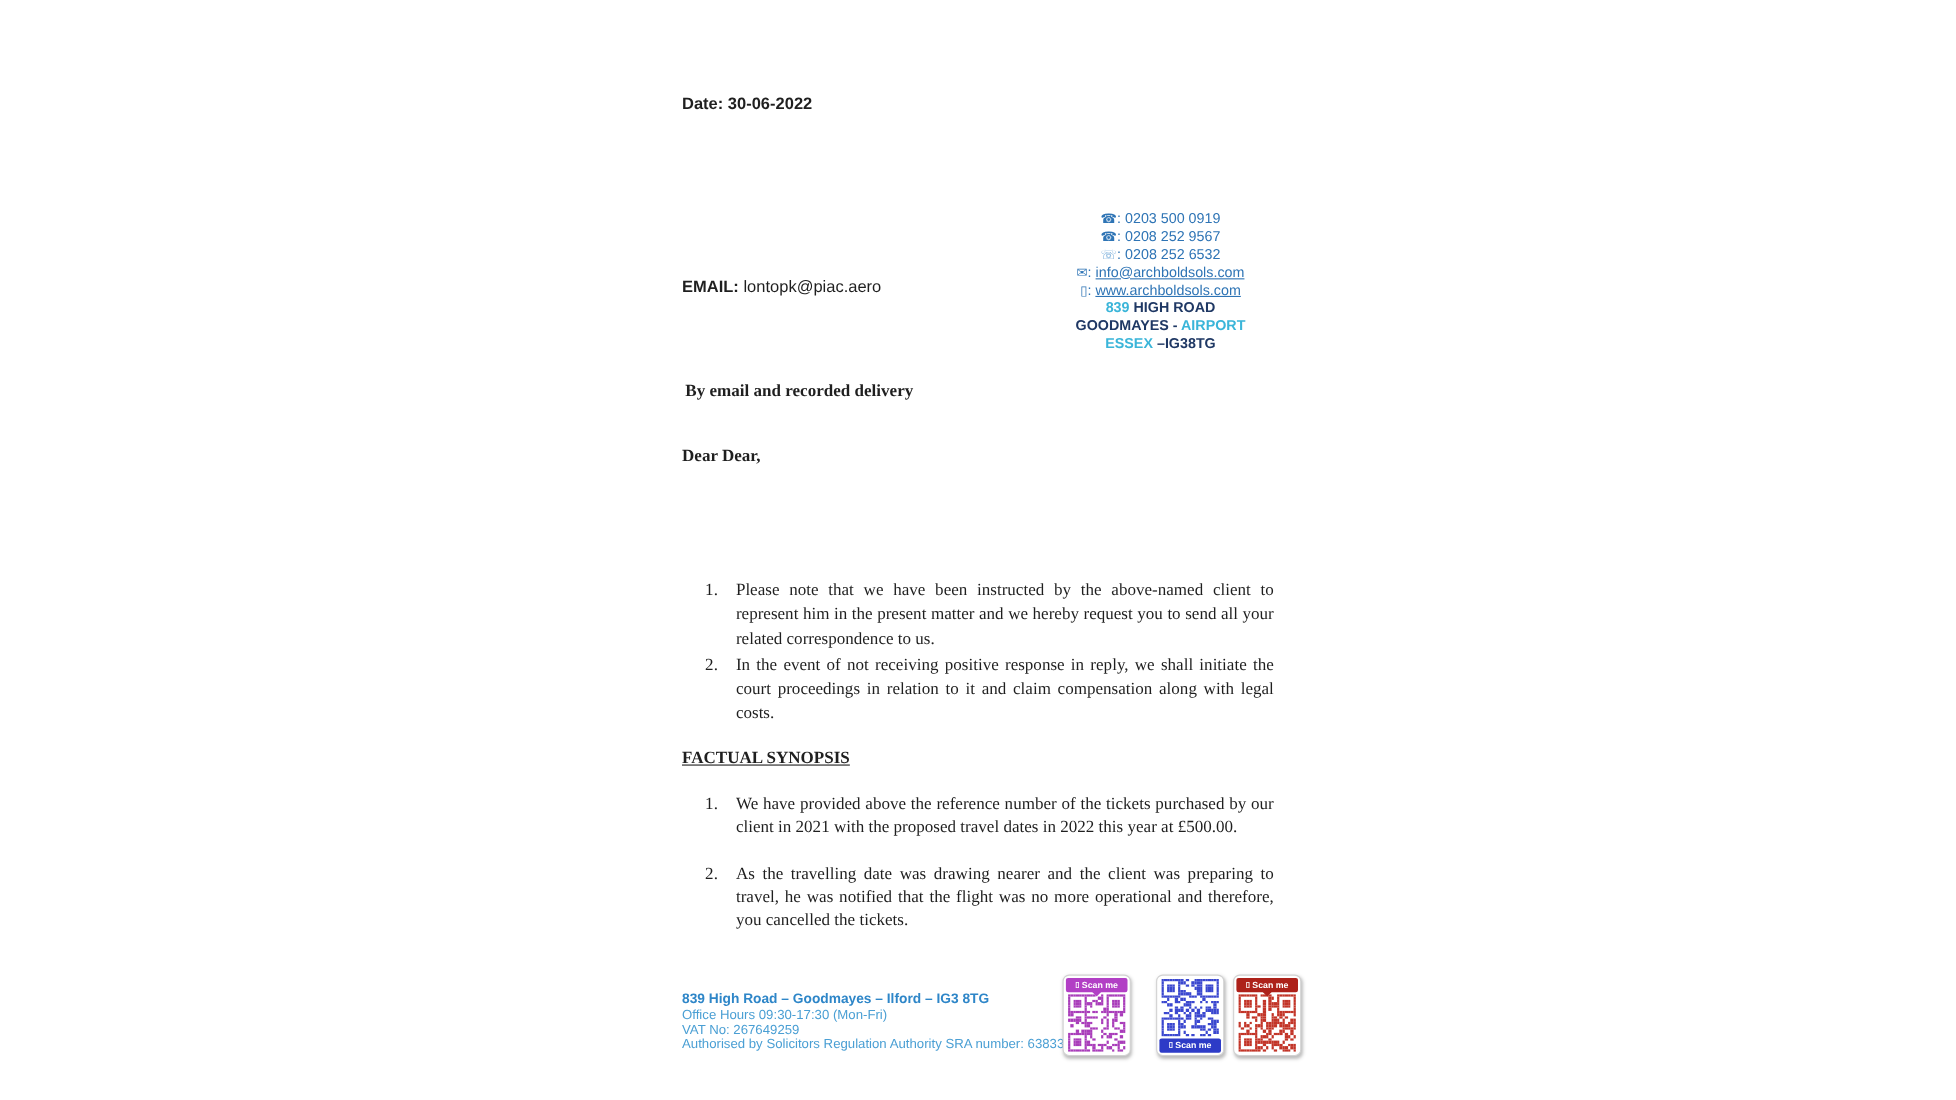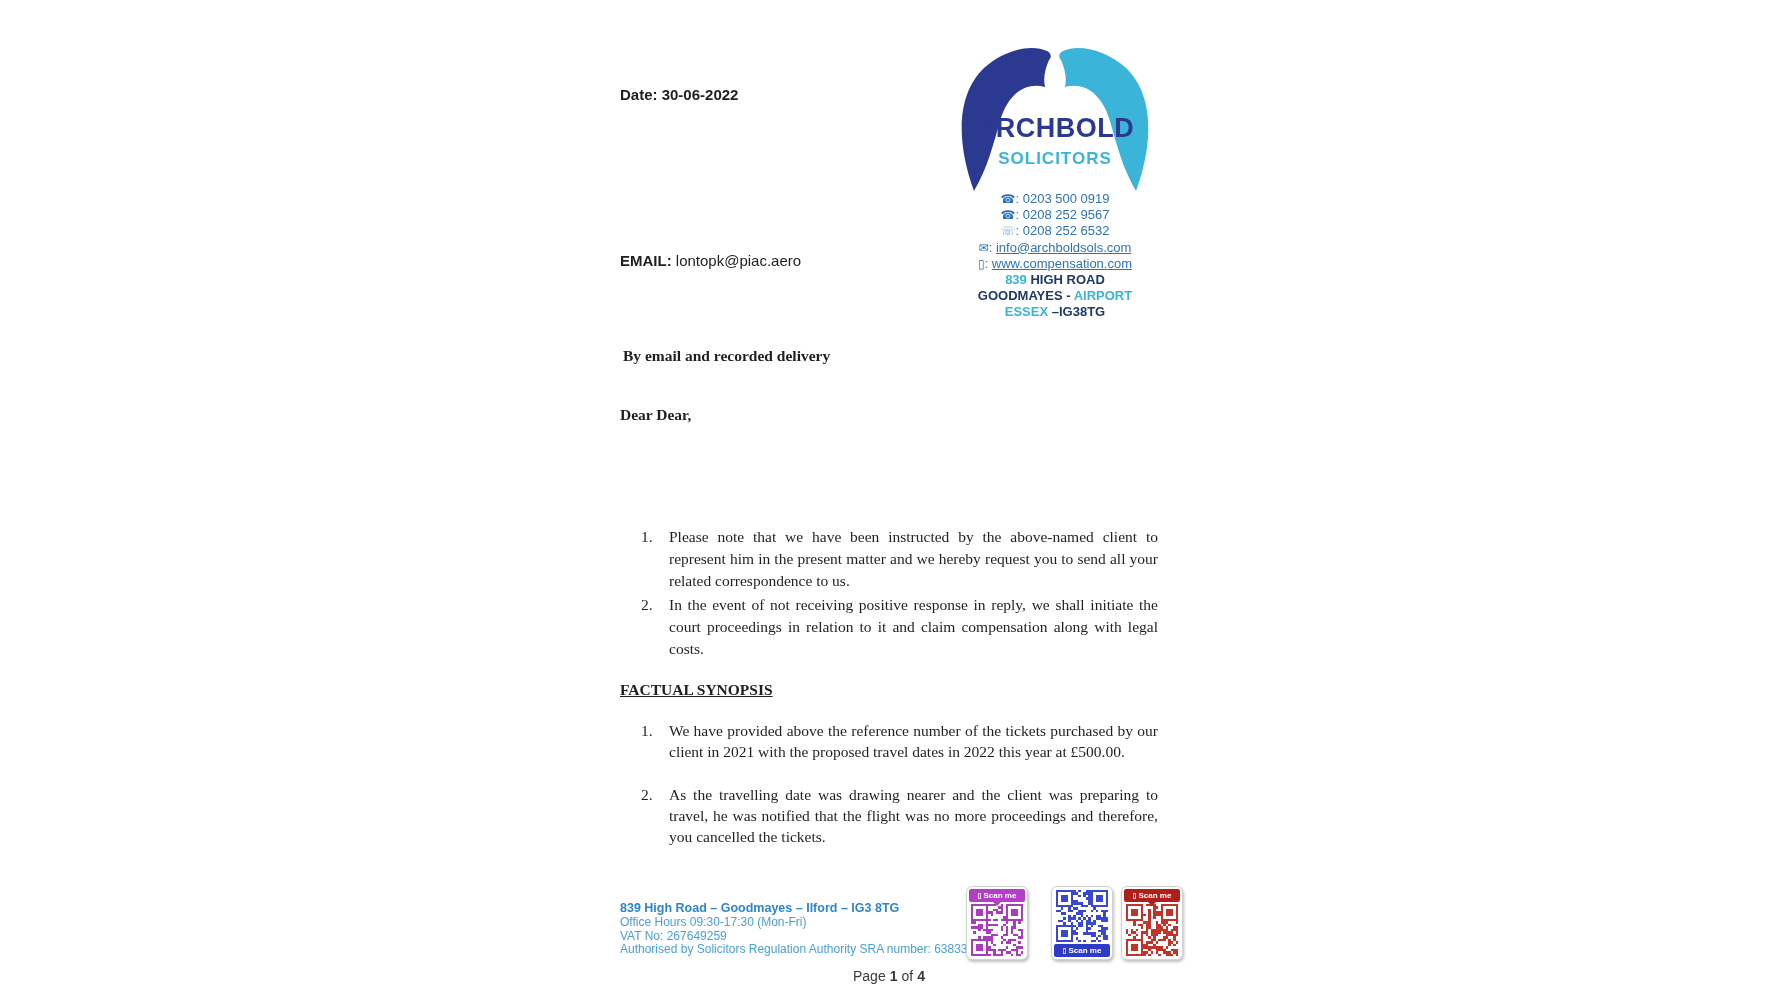--- a/index.html
+++ b/index.html
@@ -87,35 +87,27 @@
   .page-num{left:0;top:968px;width:1778px;text-align:center;font-size:14px;color:#3a3a3a;}
   .page-num .sp{margin:0 2px;}
 </style>
 </head>
 <body>
 
 <div class="page">
 
   <div class="abs date-line">Date: 30-06-2022</div>
 
-  <div class="abs logo-block">
-    <svg class="logo-swoosh" viewBox="0 0 200 150">
-      <path d="M19 146 C 3 102 -1 52 29 23 C 50 4 77 -1 92 6 C 96 8 97 12 94 15 C 90 24 88 33 90 42 C 68 36 52 52 45 76 C 38 100 33 122 19 146 Z" fill="#2b3990"></path>
-      <path d="M181 146 C 197 102 201 52 171 23 C 150 4 123 -1 108 6 C 104 8 103 12 106 15 C 110 24 112 33 110 42 C 132 36 148 52 155 76 C 162 100 167 122 181 146 Z" fill="#3ab5d9"></path>
-    </svg>
-    <div class="logo-name navy" style="color:#2b3990;">ARCHBOLD</div>
-    <div class="logo-tagline cyan">SOLICITORS</div>
-  </div>
 
   <div class="abs contact-block">
     <div class="c-line c-num"><span class="c-icon">☎</span><span>:</span> <span>0203 500 0919</span></div>
     <div class="c-line c-num"><span class="c-icon">☎</span><span>:</span> <span>0208 252 9567</span></div>
     <div class="c-line c-num"><span class="c-icon fax">☏</span><span>:</span> <span>0208 252 6532</span></div>
     <div class="c-line"><span class="c-icon">✉</span><span class="c-num">:</span> <a class="c-link">info@archboldsols.com</a></div>
-    <div class="c-line"><span class="c-icon">▯</span><span class="c-num">:</span> <a class="c-link">www.compensation.com</a></div>
+    <div class="c-line"><span class="c-icon">▯</span><span class="c-num">:</span> <a class="c-link">www.archboldsols.com</a></div>
     <div class="c-addr"><span class="cyan">839</span> <span class="navy">HIGH ROAD</span></div>
     <div class="c-addr"><span class="navy">GOODMAYES -</span> <span class="cyan">AIRPORT</span></div>
     <div class="c-addr"><span class="cyan">ESSEX</span> <span class="navy">–IG38TG</span></div>
   </div>
 
 
   <div class="abs email-line">
     <span class="b">EMAIL:</span>
     <span>lontopk@piac.aero</span>
   </div>
@@ -139,21 +131,21 @@
 
   <div class="abs synopsis-heading">FACTUAL SYNOPSIS</div>
 
   <div class="abs list synopsis-list">
     <div class="li">
       <span class="num">1.</span>
       <div class="txt">We have provided above the reference number of the tickets purchased by our client in 2021 with the proposed travel dates in 2022 this year at £500.00.</div>
     </div>
     <div class="li">
       <span class="num">2.</span>
-      <div class="txt">As the travelling date was drawing nearer and the client was preparing to travel, he was notified that the flight was no more proceedings and therefore, you cancelled the tickets.</div>
+      <div class="txt">As the travelling date was drawing nearer and the client was preparing to travel, he was notified that the flight was no more operational and therefore, you cancelled the tickets.</div>
     </div>
   </div>
 
   <div class="abs footer-block">
     <div class="footer-addr">839 High Road – Goodmayes – Ilford – IG3 8TG</div>
     <div class="footer-line">Office Hours 09:30-17:30 (Mon-Fri)</div>
     <div class="footer-line">VAT No: 267649259</div>
     <div class="footer-line">Authorised by Solicitors Regulation Authority SRA number: 638339</div>
   </div>
 
@@ -1498,17 +1490,14 @@
         <i></i>
         <i></i>
         <i style="background: rgb(194, 52, 39);"></i>
         <i style="background: rgb(194, 52, 39);"></i>
         <i style="background: rgb(194, 52, 39);"></i>
         <i></i>
         <i style="background: rgb(194, 52, 39);"></i>
       </div>
   </div>
 
-  <div class="abs page-num">
-    <span class="sp">Page</span><span class="sp b">1</span><span class="sp">of</span><span class="sp b">4</span>
-  </div>
 
 </div>
 
 </body></html>

